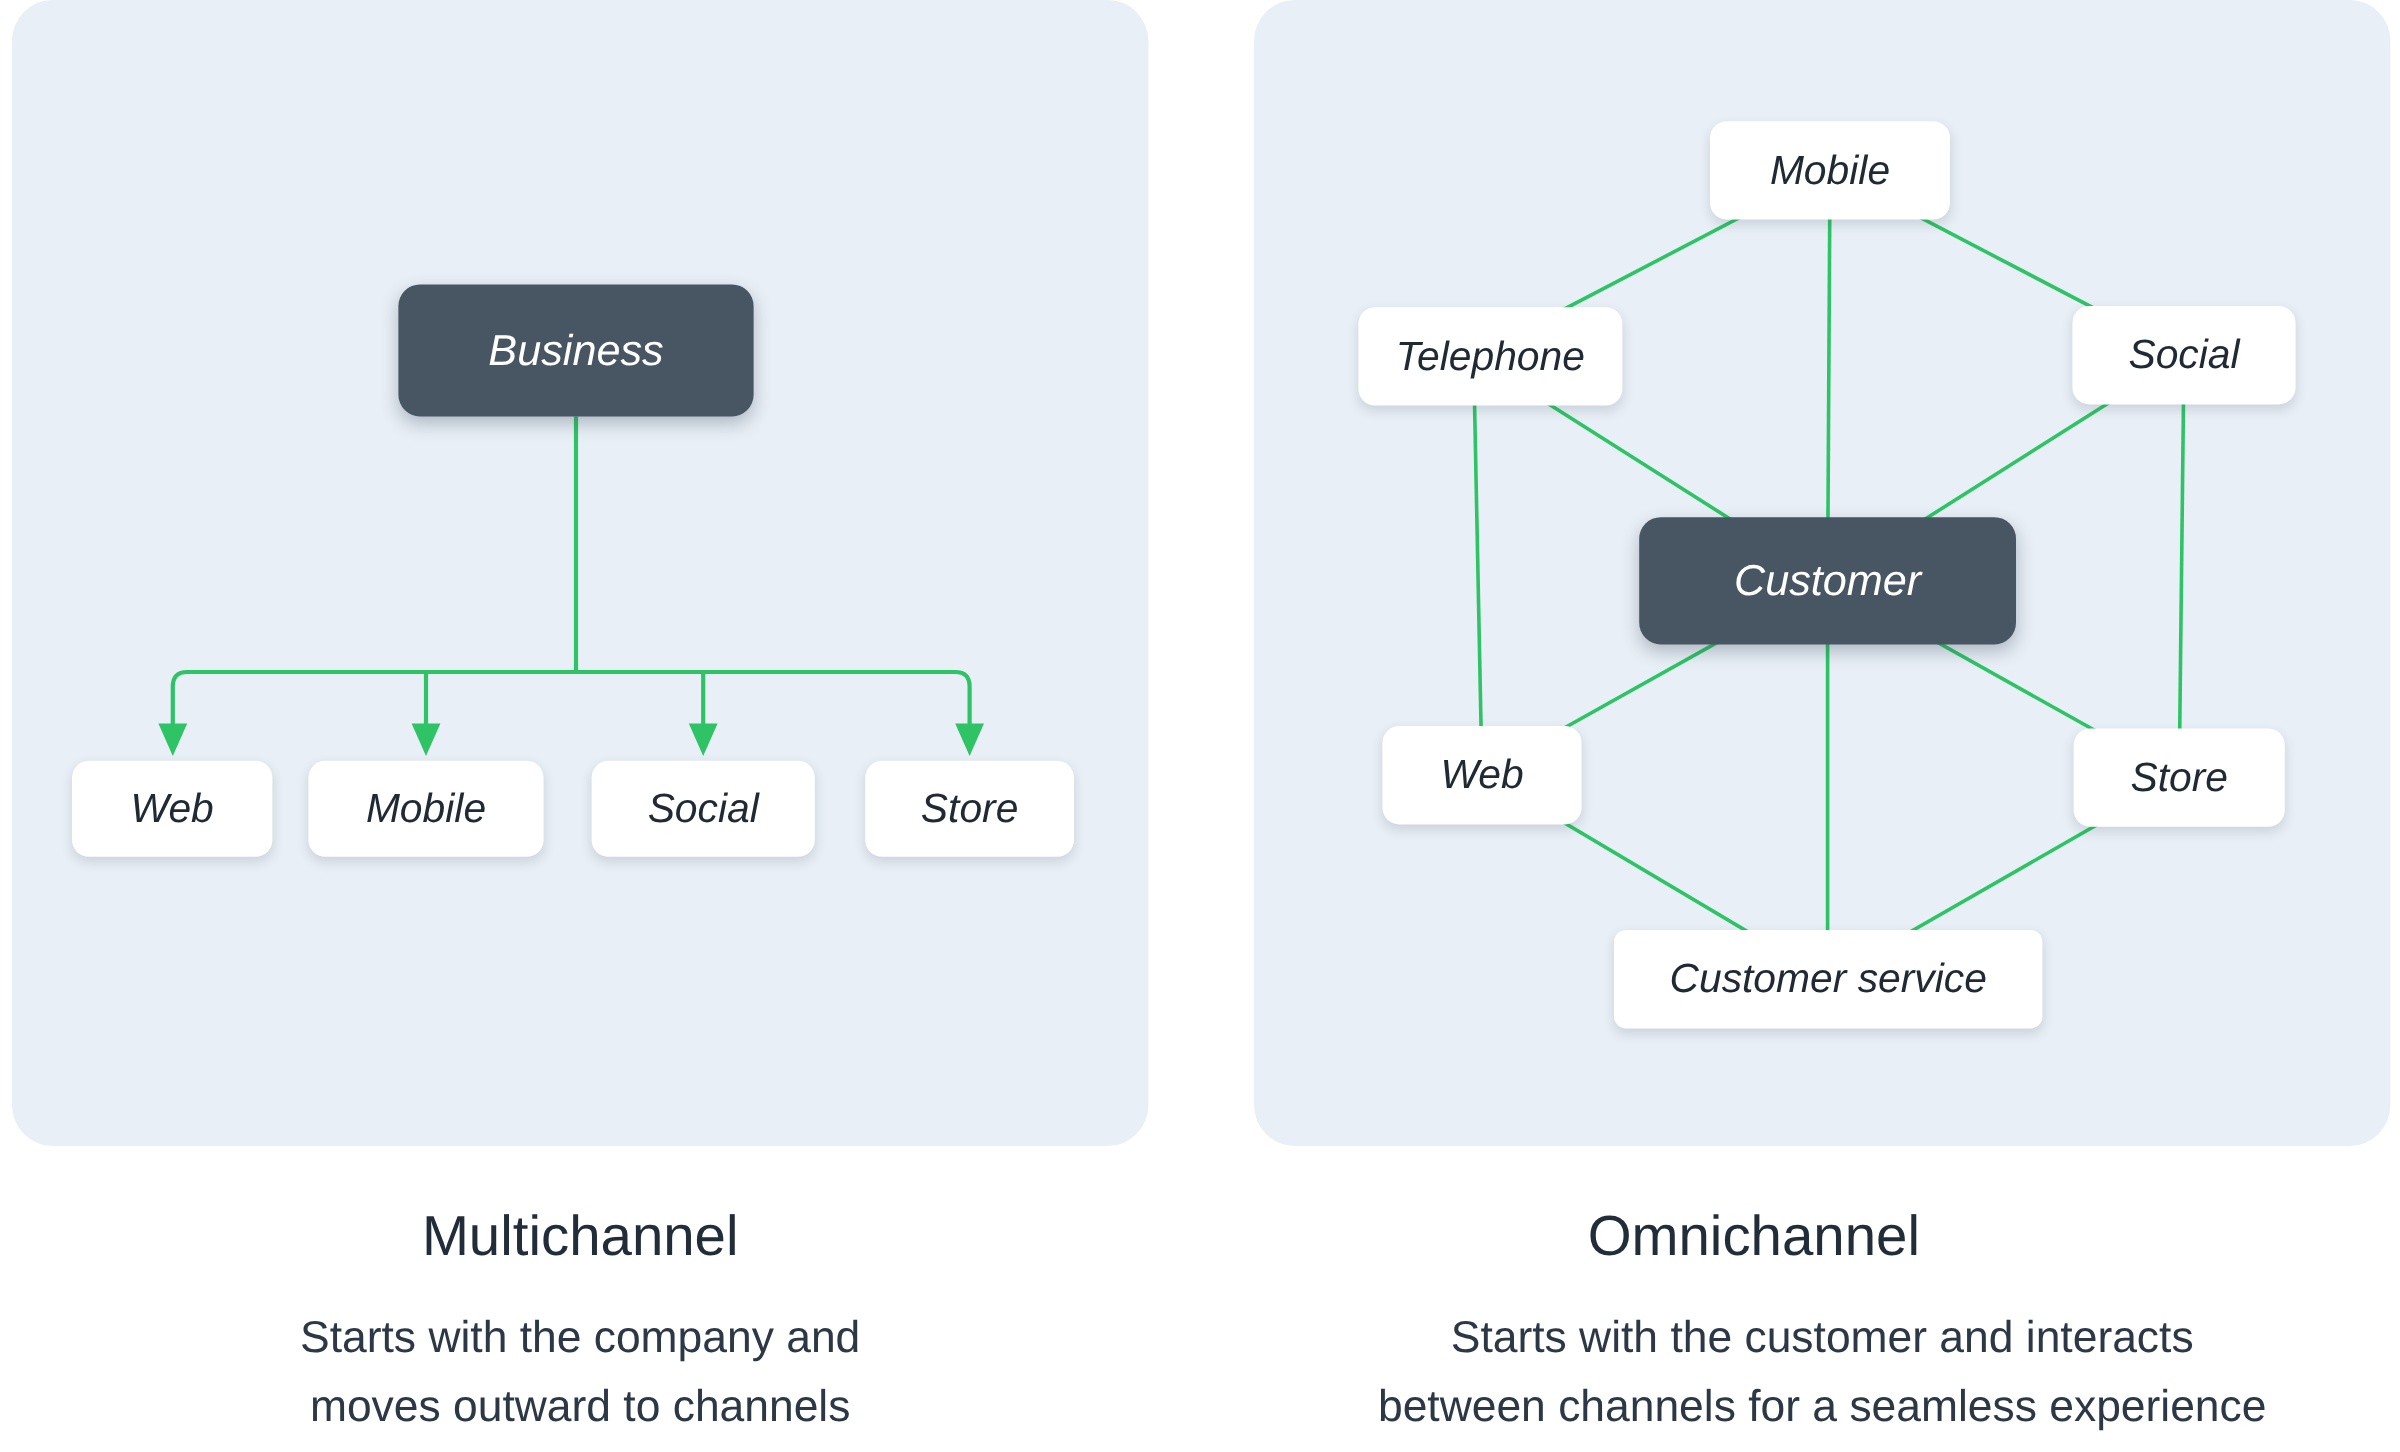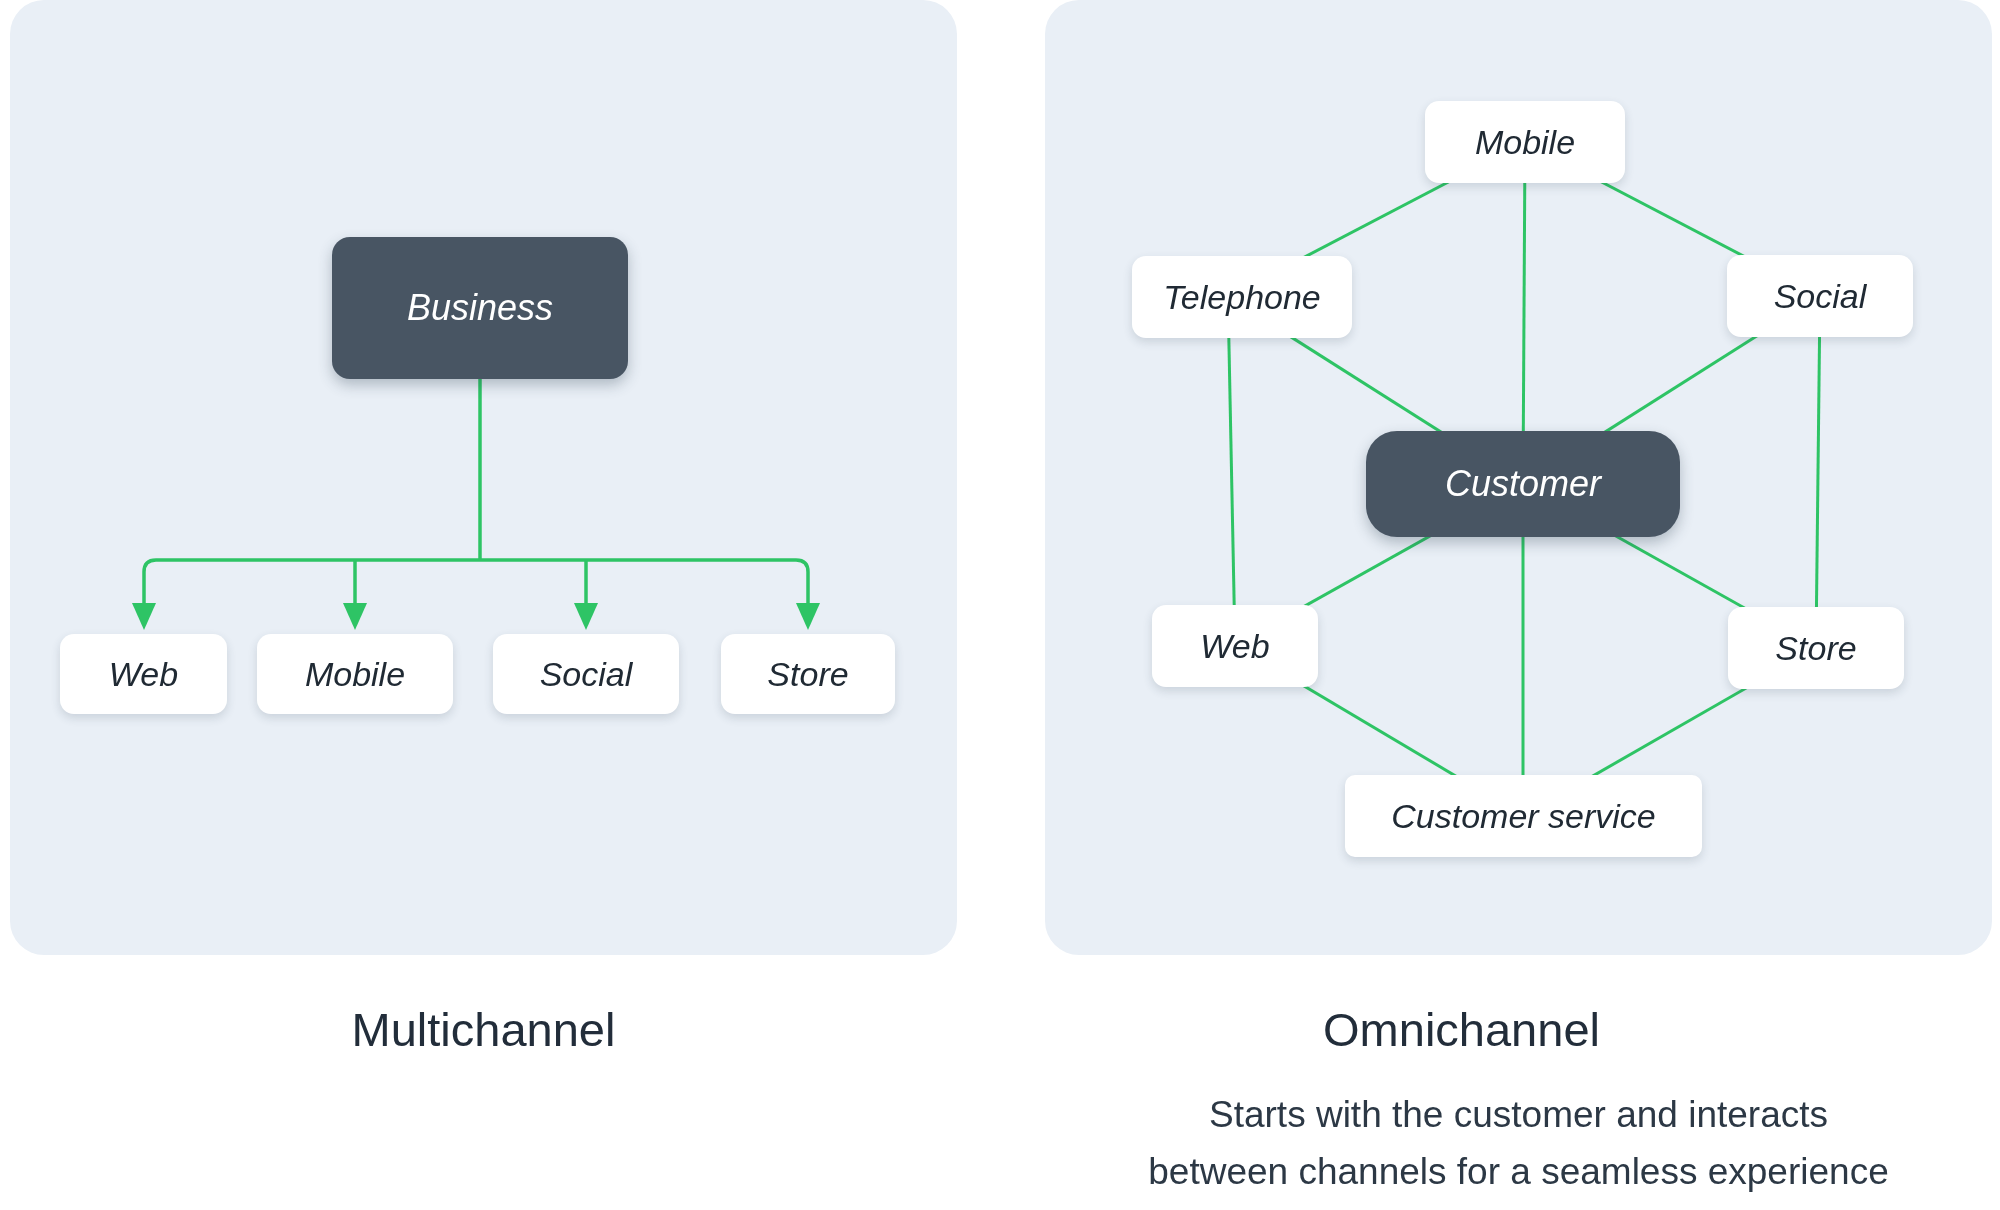--- a/index.html
+++ b/index.html
@@ -78,21 +78,21 @@
       <path class="edge" d="M470 347 L470 560"></path>
       <path class="edge" d="M134 606 L134 572 Q134 560 146 560 L786 560 Q798 560 798 572 L798 606"></path>
       <path class="edge" d="M345 560 L345 606"></path>
       <path class="edge" d="M576 560 L576 606"></path>
       <polygon class="arrowhead" points="122,603 146,603 134,630"></polygon>
       <polygon class="arrowhead" points="333,603 357,603 345,630"></polygon>
       <polygon class="arrowhead" points="564,603 588,603 576,630"></polygon>
       <polygon class="arrowhead" points="786,603 810,603 798,630"></polygon>
     </svg>
 
-    <div class="node dark" style="left:322px;top:237px;width:296px;height:142px;">Business</div>
+    <div class="node dark" style="left:322px;top:237px;width:296px;height:110px;">Business</div>
 
     <div class="node" style="left:50px;top:634px;width:167px;height:80px;">Web</div>
     <div class="node" style="left:247px;top:634px;width:196px;height:80px;">Mobile</div>
     <div class="node" style="left:483px;top:634px;width:186px;height:80px;">Social</div>
     <div class="node" style="left:711px;top:634px;width:174px;height:80px;">Store</div>
   </section>
 
   <section class="panel right">
     <svg class="diagram-svg" width="947" height="955" viewBox="0 0 947 955">
 
@@ -107,25 +107,26 @@
       <line class="edge thin" x1="480" y1="142" x2="775" y2="296"></line>
       <line class="edge thin" x1="183" y1="297" x2="190" y2="645"></line>
       <line class="edge thin" x1="775" y1="296" x2="771" y2="648"></line>
       <line class="edge thin" x1="190" y1="645" x2="478" y2="816"></line>
       <line class="edge thin" x1="771" y1="648" x2="478" y2="816"></line>
     </svg>
 
     <div class="node" style="left:380px;top:101px;width:200px;height:82px;">Mobile</div>
     <div class="node" style="left:87px;top:256px;width:220px;height:82px;">Telephone</div>
     <div class="node" style="left:682px;top:255px;width:186px;height:82px;">Social</div>
-    <div class="node dark" style="left:321px;top:431px;width:314px;height:106px;border-radius:31px;">Customer</div>
+    <div class="node dark" style="left:321px;top:431px;width:314px;height:106px;">Customer</div>
     <div class="node" style="left:107px;top:605px;width:166px;height:82px;">Web</div>
     <div class="node" style="left:683px;top:607px;width:176px;height:82px;">Store</div>
     <div class="node" style="left:300px;top:775px;width:357px;height:82px;border-radius:10px;">Customer service</div>
   </section>
 
   <h2 class="caption-title left-cap">Multichannel</h2>
   <h2 class="caption-title right-cap">Omnichannel</h2>
 
+  <p class="caption-desc left-cap"><span>Starts with the company and</span><br><span>moves outward to channels</span></p>
 
   <p class="caption-desc right-cap"><span>Starts with the customer and interacts</span><br><span>between channels for a seamless experience</span></p>
 
 </div>
 
 </body></html>

